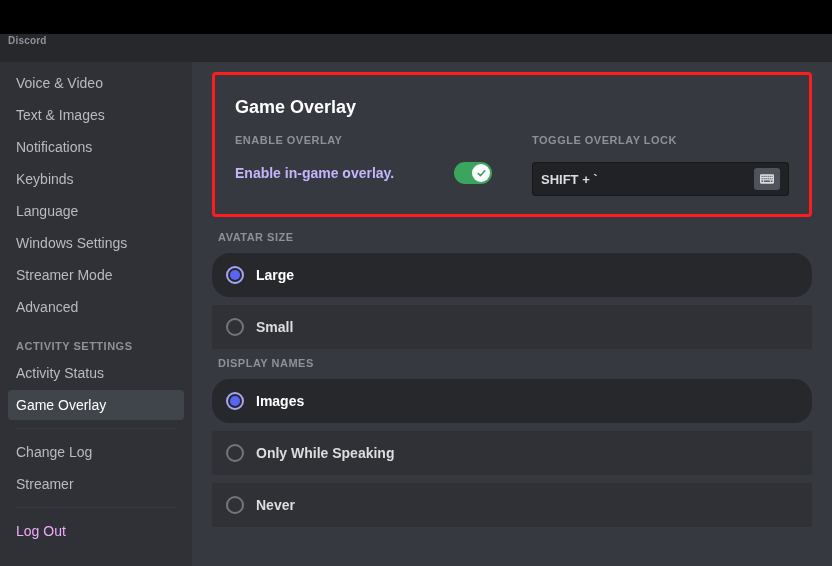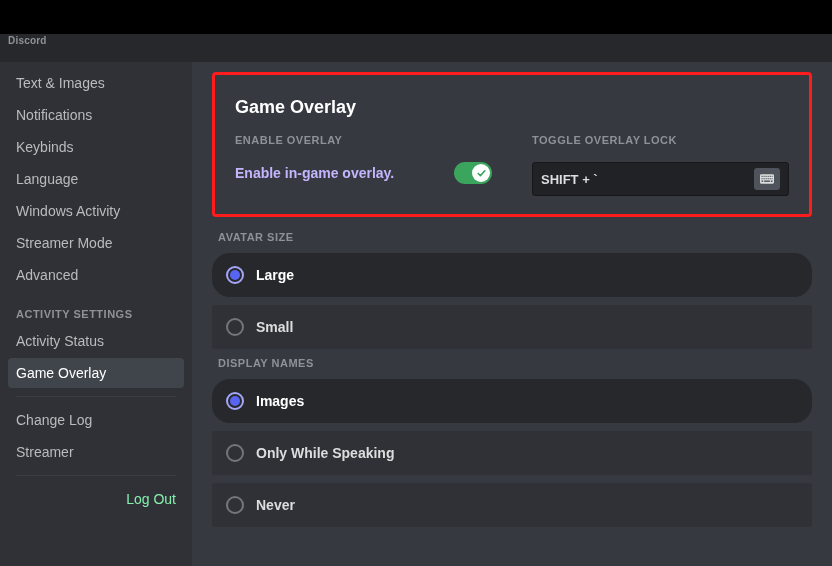--- a/index.html
+++ b/index.html
@@ -7,21 +7,21 @@
   .top-black { height: 34px; background: #000; }
   .titlebar { height: 28px; background: #26282c; color: #8e9297; font-size: 10px; line-height: 14px; padding-left: 8px; font-weight: 600; letter-spacing: .2px; }
   .app { display: flex; height: 508px; }
   .bottom-black { height: 10px; background: #000; }
 
   .sidebar { width: 192px; background: #2f3136; padding: 6px 8px 6px 8px; }
   .sidebar .item { color: #b9bbbe; font-size: 14px; padding: 7px 8px; border-radius: 4px; cursor: pointer; margin-bottom: 2px; }
   .sidebar .item.selected { background: #40444b; color: #fff; }
   .sidebar .header { color: #8e9297; font-size: 11px; font-weight: 700; letter-spacing: .5px; padding: 16px 8px 6px 8px; }
   .sidebar .sep { height: 1px; background: #3a3c42; margin: 8px 8px; }
-  .sidebar .logout { color: #86efac; text-align: right; }
+  .sidebar .logout { color: #f0abfc; }
 
   .content { flex: 1; background: #36393f; padding: 10px 20px 0 20px; overflow: hidden; }
 
   .highlight-box { border: 3px solid #ff1c1c; border-radius: 4px; padding: 22px 20px 18px 20px; margin-bottom: 14px; background: #36393f; }
   .page-title { color: #fff; font-size: 18px; font-weight: 700; margin-bottom: 16px; }
   .two-col { display: flex; gap: 40px; }
   .col { flex: 1; }
   .section-label { color: #8e9297; font-size: 11px; font-weight: 700; letter-spacing: .5px; margin-bottom: 16px; }
   .enable-row { display: flex; align-items: center; justify-content: space-between; }
   .enable-text { color: #c4b5fd; font-size: 14px; font-weight: 600; }
@@ -49,25 +49,26 @@
 </style>
 </head>
 <body>
 
 <div class="top-black"></div>
 <div class="titlebar">Discord</div>
 
 <div class="app">
 
   <div class="sidebar">
+    <div class="item">Voice &amp; Video</div>
     <div class="item">Text &amp; Images</div>
     <div class="item">Notifications</div>
     <div class="item">Keybinds</div>
     <div class="item">Language</div>
-    <div class="item">Windows Activity</div>
+    <div class="item">Windows Settings</div>
     <div class="item">Streamer Mode</div>
     <div class="item">Advanced</div>
 
     <div class="header">ACTIVITY SETTINGS</div>
     <div class="item">Activity Status</div>
     <div class="item selected">Game Overlay</div>
 
     <div class="sep"></div>
     <div class="item">Change Log</div>
     <div class="item">Streamer</div>

